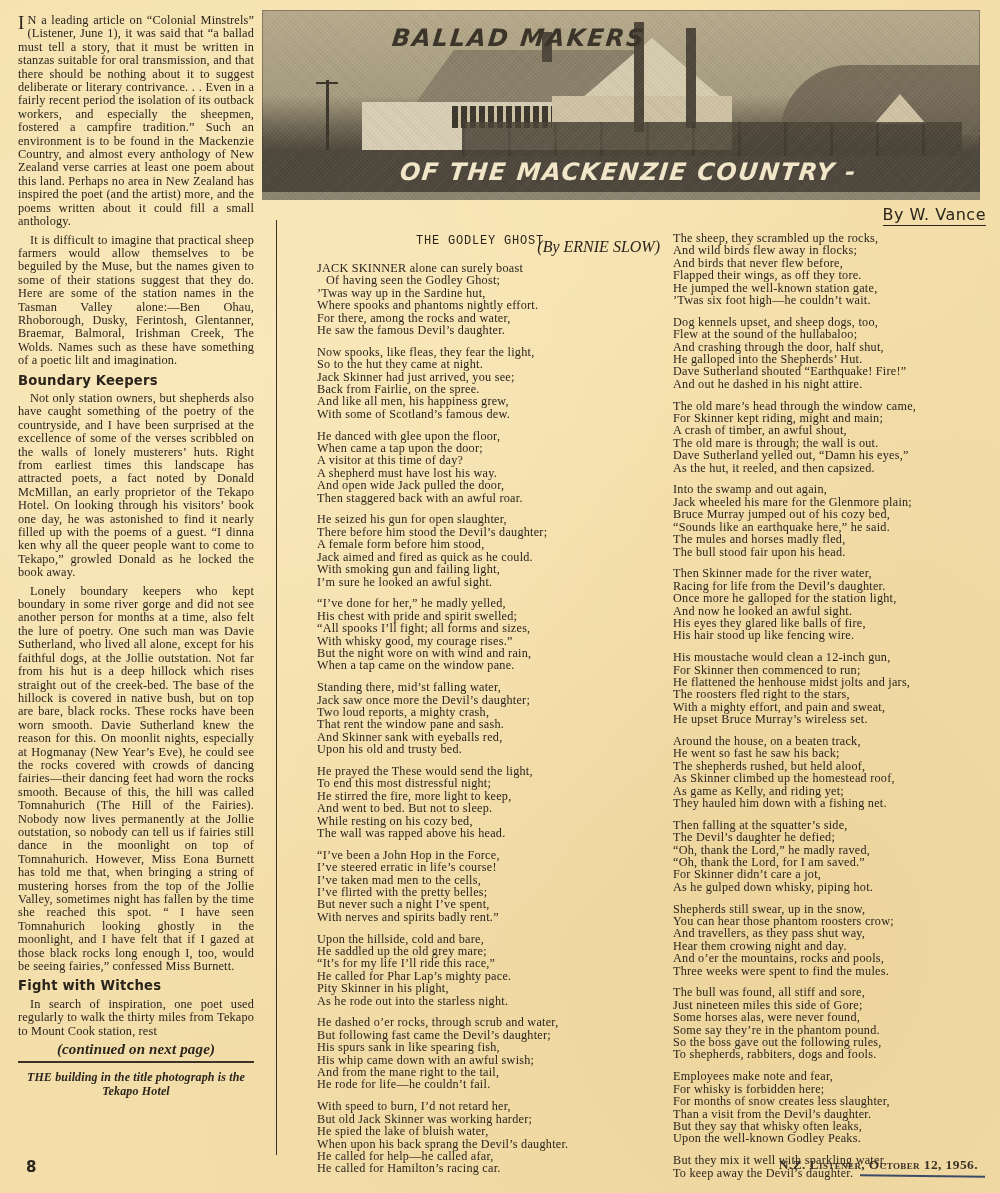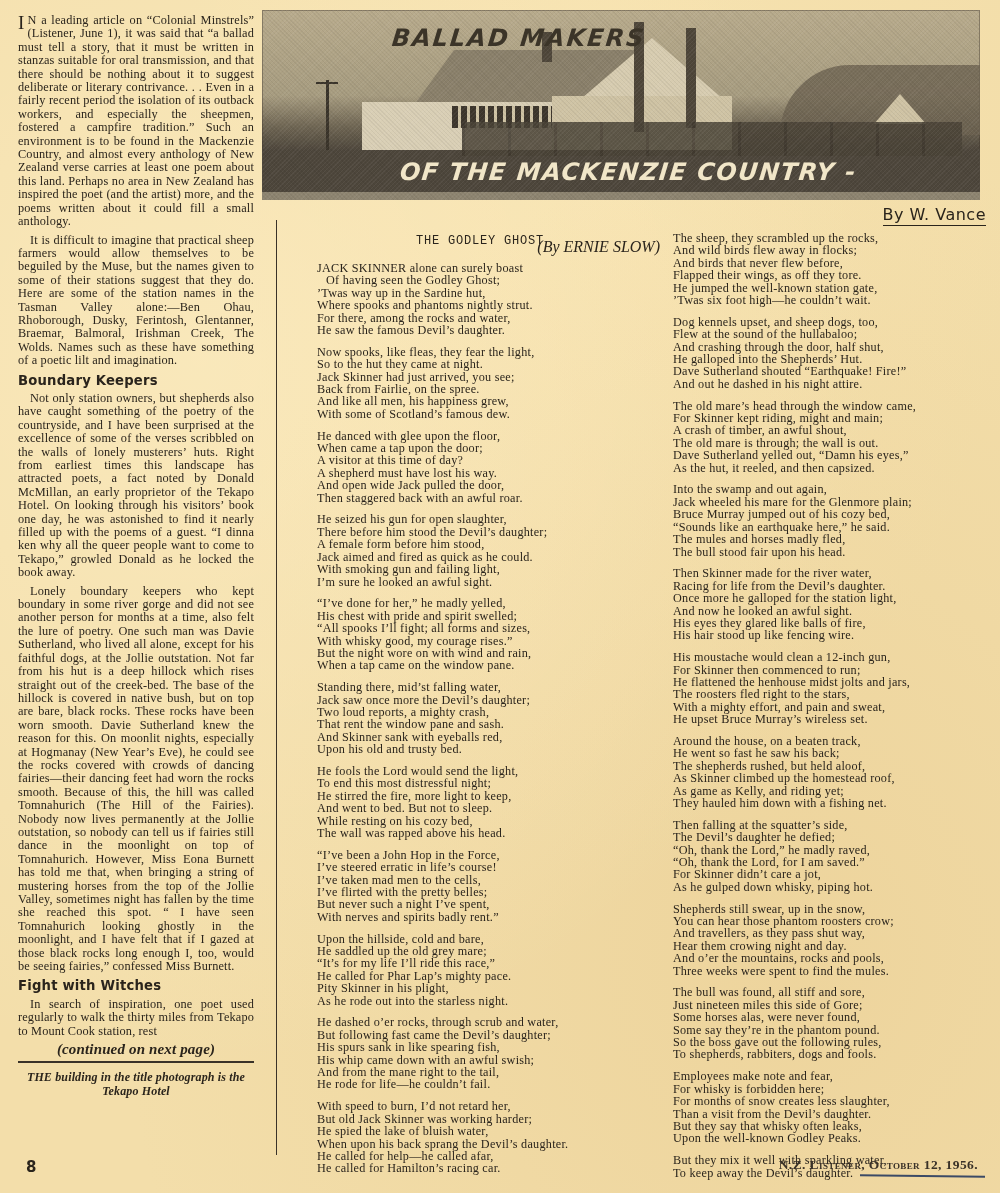--- a/index.html
+++ b/index.html
@@ -177,21 +177,21 @@
   <div class="vrule"></div>
 
   <div class="poem-title">THE GODLEY GHOST</div>
   <div class="poem-author">(By ERNIE SLOW)</div>
 
   <div class="poem-col c1" id="poem-c1">
       <div class="stanza">
         <span class="line">JACK SKINNER alone can surely boast</span>
         <span class="line indent">Of having seen the Godley Ghost;</span>
         <span class="line">’Twas way up in the Sardine hut,</span>
-        <span class="line">Where spooks and phantoms nightly strut.</span>
+        <span class="line">Where spooks and phantoms nightly effort.</span>
         <span class="line">For there, among the rocks and water,</span>
         <span class="line">He saw the famous Devil’s daughter.</span>
       </div>
       <div class="stanza">
         <span class="line">Now spooks, like fleas, they fear the light,</span>
         <span class="line">So to the hut they came at night.</span>
         <span class="line">Jack Skinner had just arrived, you see;</span>
         <span class="line">Back from Fairlie, on the spree.</span>
         <span class="line">And like all men, his happiness grew,</span>
         <span class="line">With some of Scotland’s famous dew.</span>
@@ -222,21 +222,21 @@
       </div>
       <div class="stanza">
         <span class="line">Standing there, mid’st falling water,</span>
         <span class="line">Jack saw once more the Devil’s daughter;</span>
         <span class="line">Two loud reports, a mighty crash,</span>
         <span class="line">That rent the window pane and sash.</span>
         <span class="line">And Skinner sank with eyeballs red,</span>
         <span class="line">Upon his old and trusty bed.</span>
       </div>
       <div class="stanza">
-        <span class="line">He fools the Lord would send the light,</span>
+        <span class="line">He prayed the These would send the light,</span>
         <span class="line">To end this most distressful night;</span>
         <span class="line">He stirred the fire, more light to keep,</span>
         <span class="line">And went to bed.  But not to sleep.</span>
         <span class="line">While resting on his cozy bed,</span>
         <span class="line">The wall was rapped above his head.</span>
       </div>
       <div class="stanza">
         <span class="line">“I’ve been a John Hop in the Force,</span>
         <span class="line">I’ve steered erratic in life’s course!</span>
         <span class="line">I’ve taken mad men to the cells,</span>

